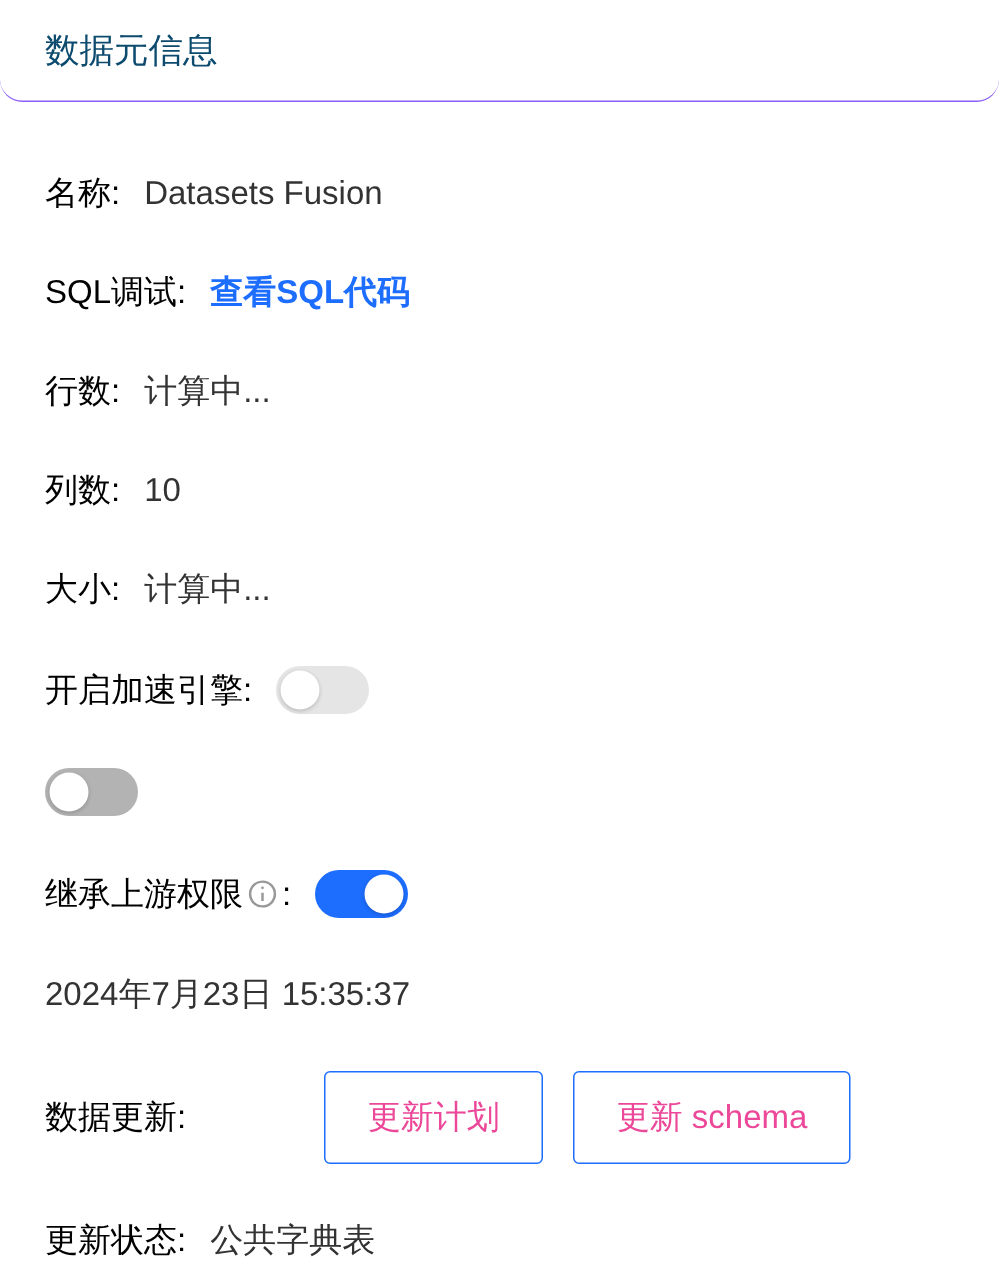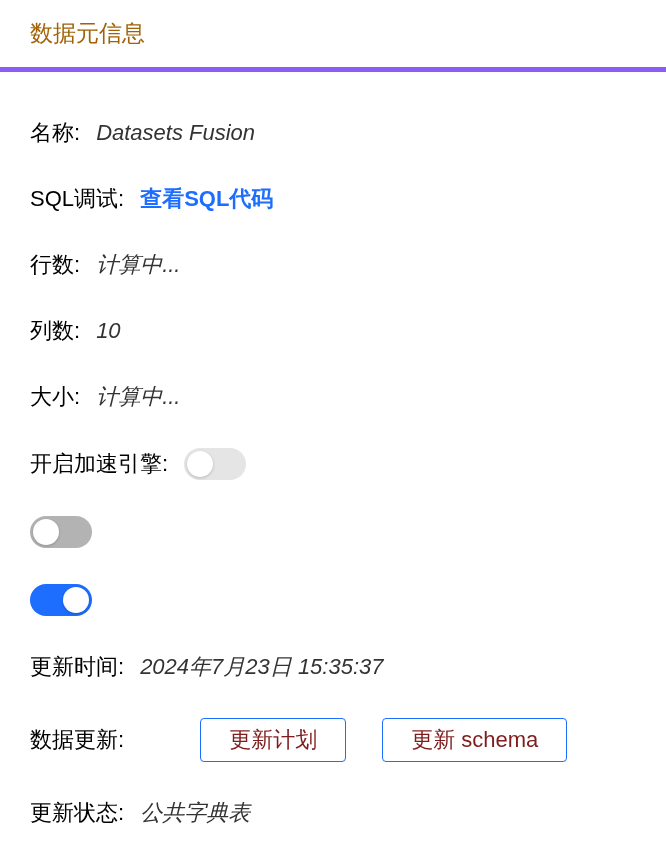--- a/index.html
+++ b/index.html
@@ -9,42 +9,42 @@
     }
     body {
       font-family: -apple-system, BlinkMacSystemFont, "Segoe UI", "PingFang SC", "Hiragino Sans GB", "Microsoft YaHei", sans-serif;
       background: #fff;
       width: 666px;
       color: #000;
     }
     .panel-header {
       padding: 18px 30px;
       font-size: 23px;
-      color: #a16207;
-      border-bottom: 5px solid #8b5cf6;
+      color: #0c4a6e;
+      border-bottom: 1px solid #8b5cf6;
+      border-radius: 15px;
     }
     .panel-body {
       padding: 10px 30px 30px 30px;
     }
     .row {
       display: flex;
       align-items: center;
       margin-top: 36px;
       font-size: 22px;
     }
     .label {
       color: #000;
       font-weight: 400;
       margin-right: 16px;
       white-space: nowrap;
     }
     .value {
       color: #333;
       font-weight: 400;
-      font-style: italic;
     }
     .link {
       color: #1d6dff;
       cursor: pointer;
       font-weight: bold;
     }
     .toggle {
       position: relative;
       width: 62px;
       height: 32px;
@@ -90,47 +90,46 @@
       margin-right: 2px;
     }
     .info-icon svg {
       width: 22px;
       height: 22px;
     }
     .btn {
       display: inline-flex;
       align-items: center;
       justify-content: center;
-      height: 44px;
+      height: 62px;
       padding: 0 28px;
       border: 1.5px solid #1d6dff;
-      color: #7f1d1d;
+      color: #ec4899;
       background: #fff;
       font-size: 22px;
       border-radius: 4px;
       cursor: pointer;
       margin-right: 20px;
-      margin-left: 16px;
     }
     .btn:last-child {
       margin-right: 0;
     }
     .label-with-icon {
       display: flex;
       align-items: center;
       color: #000;
       font-weight: 500;
       margin-right: 16px;
     }
     .buttons-group {
       display: flex;
       align-items: center;
     }
     .row-buttons .label {
-      margin-right: 60px;
+      margin-right: 92px;
     }
   </style>
 </head>
 <body>
 
 <div class="panel-header">数据元信息</div>
 
 <div class="panel-body">
 
   <div class="row">
@@ -165,27 +164,37 @@
     </div>
   </div>
 
   <div class="row">
     <div class="toggle mid">
       <div class="toggle-knob"></div>
     </div>
   </div>
 
   <div class="row">
+    <span class="label-with-icon">
+      <span>继承上游权限</span>
+      <span class="info-icon">
+        <svg viewBox="0 0 24 24" fill="none" stroke="#999" stroke-width="1.8">
+          <circle cx="12" cy="12" r="9"></circle>
+          <line x1="12" y1="11" x2="12" y2="17"></line>
+          <circle cx="12" cy="7.5" r="1" fill="#999" stroke="none"></circle>
+        </svg>
+      </span>
+      <span>:</span>
+    </span>
     <div class="toggle on">
       <div class="toggle-knob"></div>
     </div>
   </div>
 
   <div class="row">
-    <span class="label">更新时间:</span>
     <span class="value">2024年7月23日 15:35:37</span>
   </div>
 
   <div class="row row-buttons">
     <span class="label">数据更新:</span>
     <div class="buttons-group">
       <button class="btn">更新计划</button>
       <button class="btn">更新 schema</button>
     </div>
   </div>

